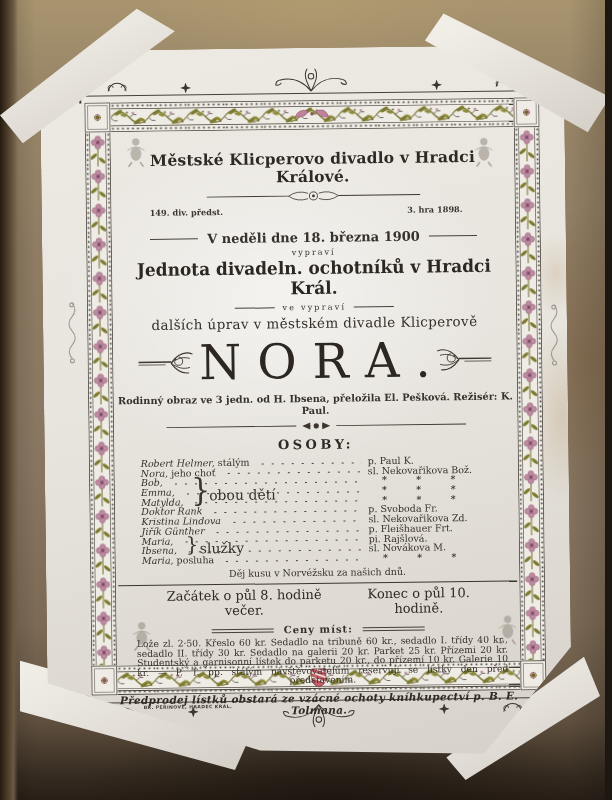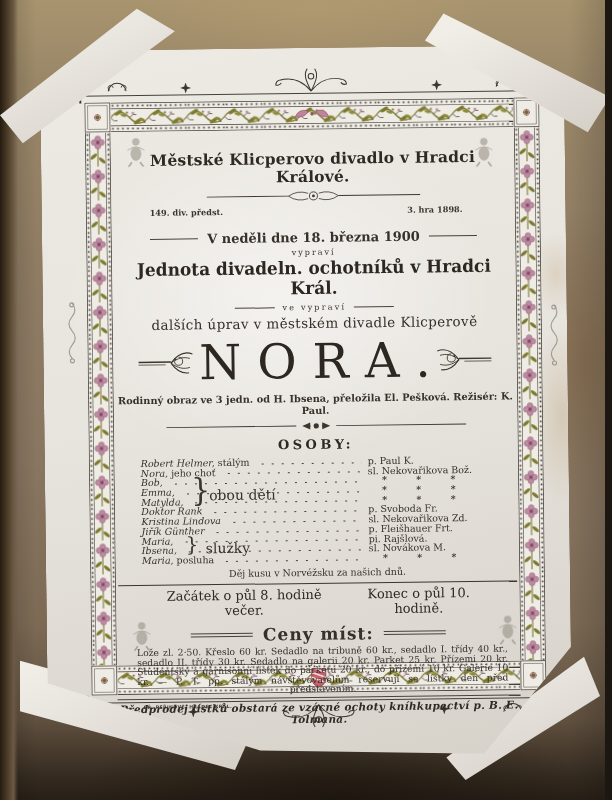--- a/index.html
+++ b/index.html
@@ -84,27 +84,27 @@
   .c-lead{flex:1;height:5px;margin:0 6px 1px 8px;align-self:flex-end;
     background-image:radial-gradient(circle,#46403a .8px,transparent 1.05px);
     background-size:10px 5px;background-repeat:repeat-x;background-position:0 55%;}
   .c-actor{width:128px;flex:none;}
   .stars{word-spacing:26px;padding-left:14px;font-weight:bold;}
   .brace{position:absolute;font-weight:300;color:#3a352e;}
   .brace-children{left:50px;top:17px;font-size:30px;line-height:30px;transform:scaleY(1.05);}
   .brace-maids{left:44px;top:76px;font-size:20px;line-height:20px;}
   .group-label{position:absolute;font-size:14px;}
   .label-children{left:68px;top:29px;}
-  .label-maids{left:64px;top:82px;}
+  .label-maids{left:58px;top:82px;}
   .setting{margin-top:3px;font-size:9.5px;}
   .rule-strong{height:1.8px;background:#3a352e;margin:5px 2px 0;}
   .times-row{display:flex;justify-content:space-between;padding:0 24px 0 30px;margin-top:3px;font-size:13px;color:#2f2a24;}
   .ceny-row{display:flex;align-items:center;justify-content:center;gap:10px;margin-top:7px;}
   .d-rule{width:62px;height:4px;border-top:1px solid #46403a;border-bottom:1px solid #46403a;}
-  .ceny{font-size:17px;font-weight:bold;letter-spacing:1px;}
+  .ceny{font-size:10px;font-weight:bold;letter-spacing:1px;}
   .prices{margin:2px 12px 0 20px;font-size:9.2px;line-height:9.5px;text-align:justify;text-align-last:center;}
   .rule-thin{height:1px;background:#4a443a;margin:3px 0 0;}
   .presale{margin-top:3px;font-size:10.5px;font-style:italic;font-weight:bold;letter-spacing:.3px;color:#2f2a24;}
 </style>
 </head>
 <body>
 
 <svg class="svg-defs" aria-hidden="true">
   <defs>
     <pattern id="hband" width="38" height="30" patternUnits="userSpaceOnUse">

